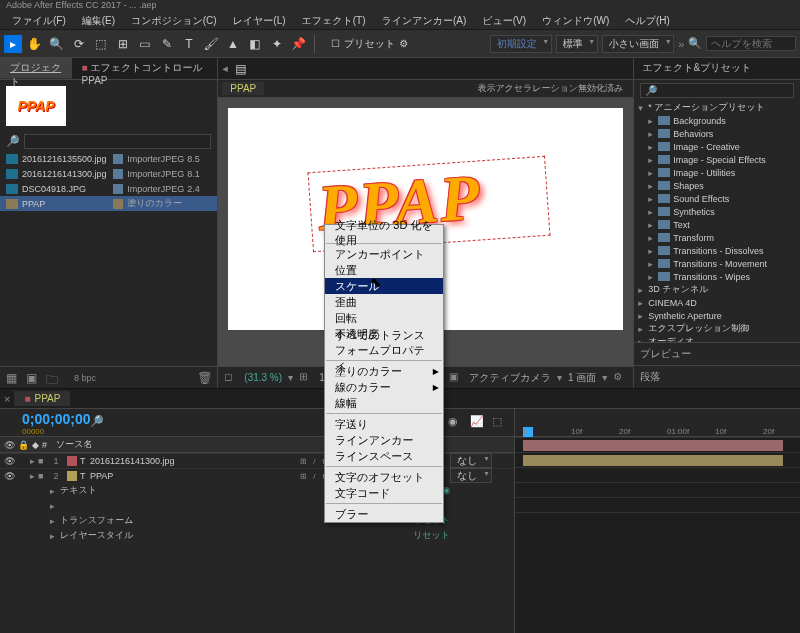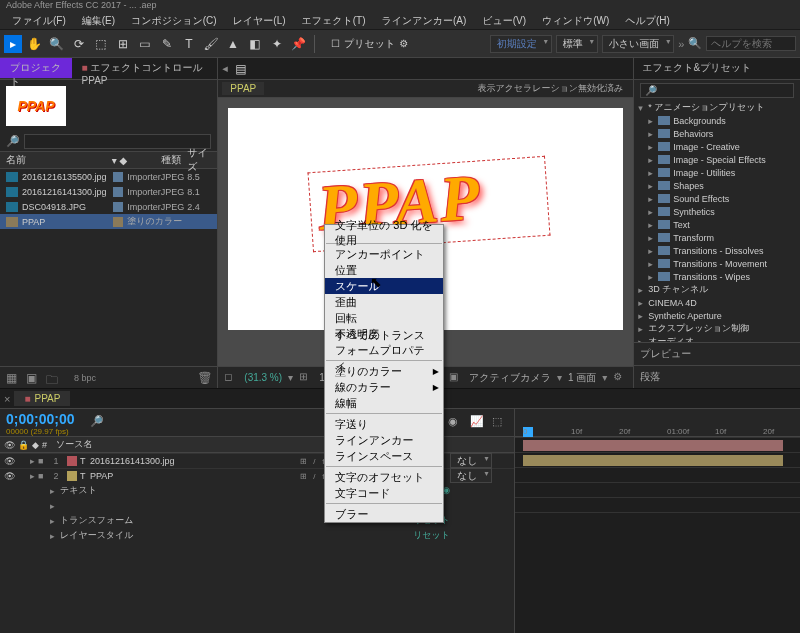--- a/index.html
+++ b/index.html
@@ -19,21 +19,21 @@
 .dropdown-label.plain { color: #ccc; }
 .dropdown-label::after { content: "▾"; position: absolute; right: 3px; font-size: 8px; color: #888; }
 .help-box { margin-left: auto; display: flex; align-items: center; gap: 4px; }
 .help-box input { background: #222; border: 1px solid #444; color: #888; font-size: 10px; padding: 1px 4px; width: 90px; }
 
 .main { display: flex; height: 330px; }
 
 .left-panel { width: 220px; background: #262626; display: flex; flex-direction: column; border-right: 1px solid #444; }
 .panel-tabs { display: flex; background: #1e1e1e; height: 22px; border-bottom: 1px solid #444; }
 .panel-tab { padding: 3px 10px; font-size: 10px; color: #bbb; cursor: pointer; }
-.panel-tab.active { background: #6d28d9; border-bottom: 1px solid #303030; }
+.panel-tab.active { background: #404040; border-bottom: 1px solid #303030; text-decoration: underline; }
 .project-header { display: flex; padding: 6px; gap: 8px; }
 .project-thumb { width: 60px; height: 40px; background: #fff; display: flex; align-items: center; justify-content: center; }
 .project-thumb-text { font-weight: bold; font-style: italic; color: #ff7700; font-size: 14px; text-shadow: 1px 1px 0 #c00; }
 .project-info { font-size: 9px; line-height: 1.4; color: #ccc; }
 .project-info b { font-size: 10px; }
 .project-search { padding: 2px 6px; display: flex; align-items: center; gap: 4px; }
 .project-search input { flex: 1; background: #222; border: 1px solid #444; color: #888; padding: 1px 4px; font-size: 10px; }
 .project-cols { display: flex; background: #2e2e2e; border-top: 1px solid #444; border-bottom: 1px solid #444; height: 18px; align-items: center; font-size: 10px; padding: 0 6px; }
 .project-cols .c1 { flex: 1; }
 .project-cols .c2 { width: 60px; text-align: right; padding-right: 6px; }
@@ -78,21 +78,21 @@
 .rp-item .folder { width: 12px; height: 9px; background: #5a7a9a; margin-right: 3px; }
 .rp-item.depth1 { padding-left: 14px; }
 .rp-preview-h { padding: 4px 6px; border-top: 1px solid #444; color: #aaa; }
 
 .timeline { height: 265px; background: #262626; border-top: 1px solid #111; display: flex; flex-direction: column; }
 .tl-tabs { height: 20px; display: flex; background: #1e1e1e; border-bottom: 1px solid #444; align-items: center; padding: 0 4px; gap: 4px; }
 .tl-tab { padding: 2px 10px; font-size: 10px; background: #303030; color: #cc6; display: flex; align-items: center; gap: 4px; }
 .tl-body { flex: 1; display: flex; }
 .tl-left { width: 515px; background: #262626; display: flex; flex-direction: column; border-right: 1px solid #444; }
 .tl-header { display: flex; height: 28px; border-bottom: 1px solid #444; }
-.tl-time { width: 90px; padding: 2px 6px; }
+.tl-time { width: 90px; padding: 2px 22px; }
 .tl-time-main { color: #3af; font-size: 14px; font-weight: bold; }
 .tl-time-sub { color: #a80; font-size: 8px; }
 .tl-hicons { flex: 1; display: flex; align-items: center; justify-content: flex-end; gap: 6px; padding-right: 6px; }
 .tl-hi { width: 16px; height: 16px; color: #aaa; font-size: 11px; }
 .tl-cols { height: 16px; display: flex; align-items: center; font-size: 9px; border-bottom: 1px solid #444; background: #2e2e2e; }
 .tl-cols .cc { padding: 0 4px; }
 .tl-layers { flex: 1; }
 .tl-row { display: flex; align-items: center; height: 15px; font-size: 9px; padding: 0 4px; }
 .tl-row.layer { border-top: 1px solid #333; }
 .tl-row .eye { width: 12px; color: #ccc; }
@@ -179,26 +179,20 @@
       </div>
     </div>
     <div class="project-header">
       <div class="project-thumb">
           <span class="project-thumb-text">PPAP</span>
         </div>
     </div>
     <div class="project-search">
       <span>🔎</span>
       <input style="">
-    </div>
-    <div class="project-cols">
-      <div class="c1">名前</div>
-      <div>▾ ◆</div>
-      <div class="c2">種類</div>
-      <div class="c3">サイズ</div>
     </div>
     <div class="project-list" id="project-list">
         <div class="project-row">
           <div class="icon-box icon-img"></div>
           <div class="name">20161216135500.jpg</div>
           <div style="width:10px;height:10px;background:#5a7a9a;margin:0 4px"></div>
           <div class="type">ImporterJPEG</div>
           <div class="sz">8.5</div>
         </div>
         <div class="project-row">

